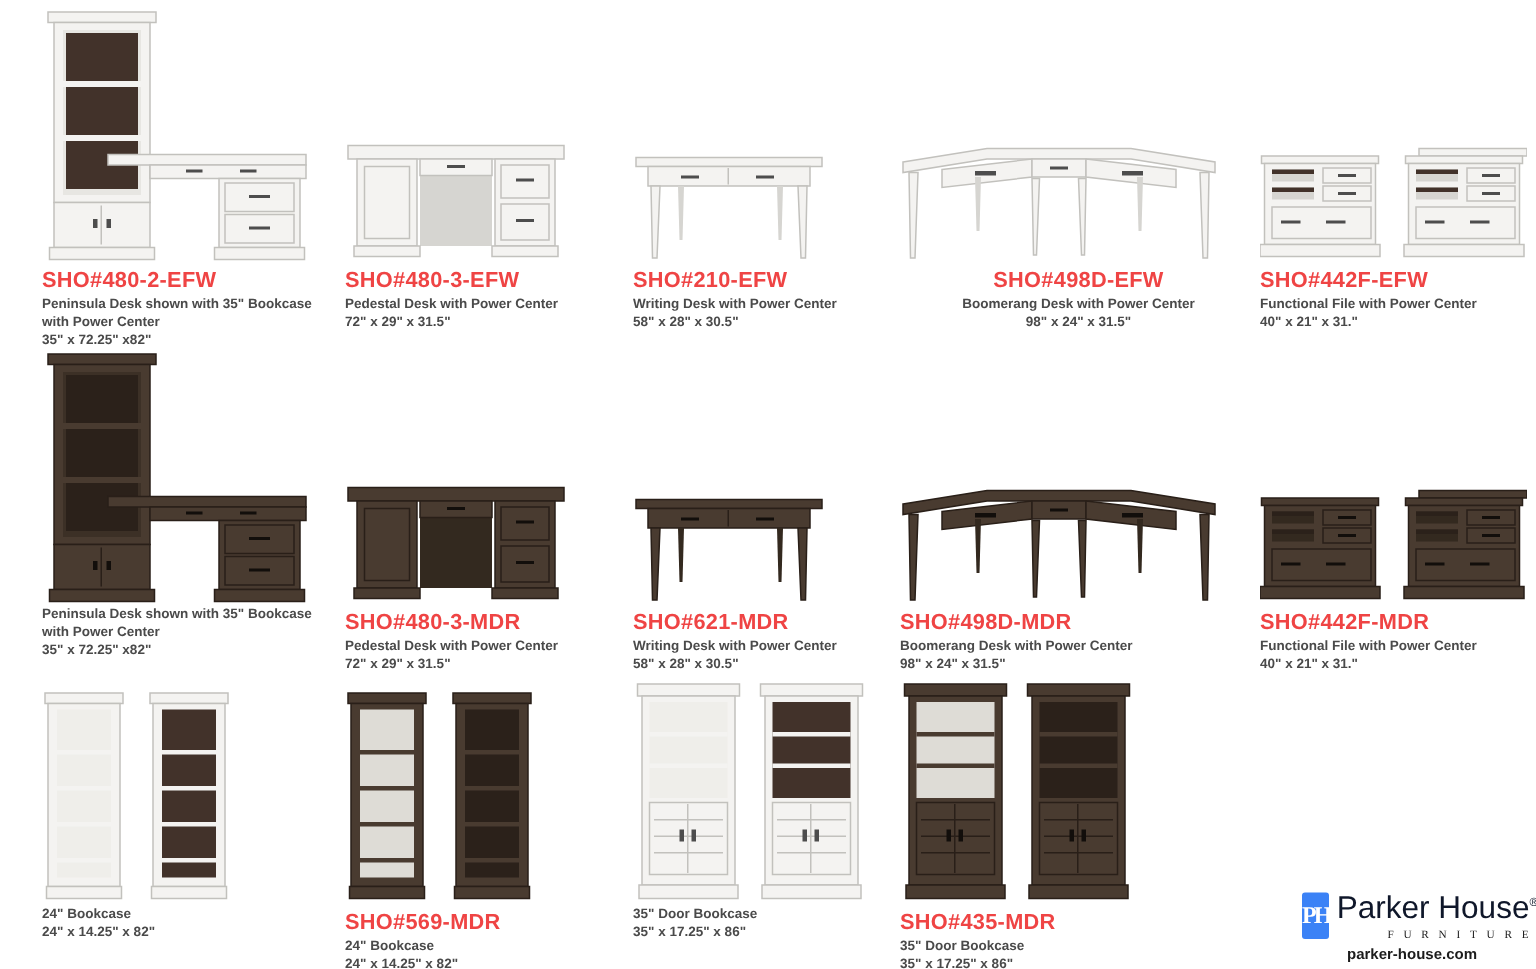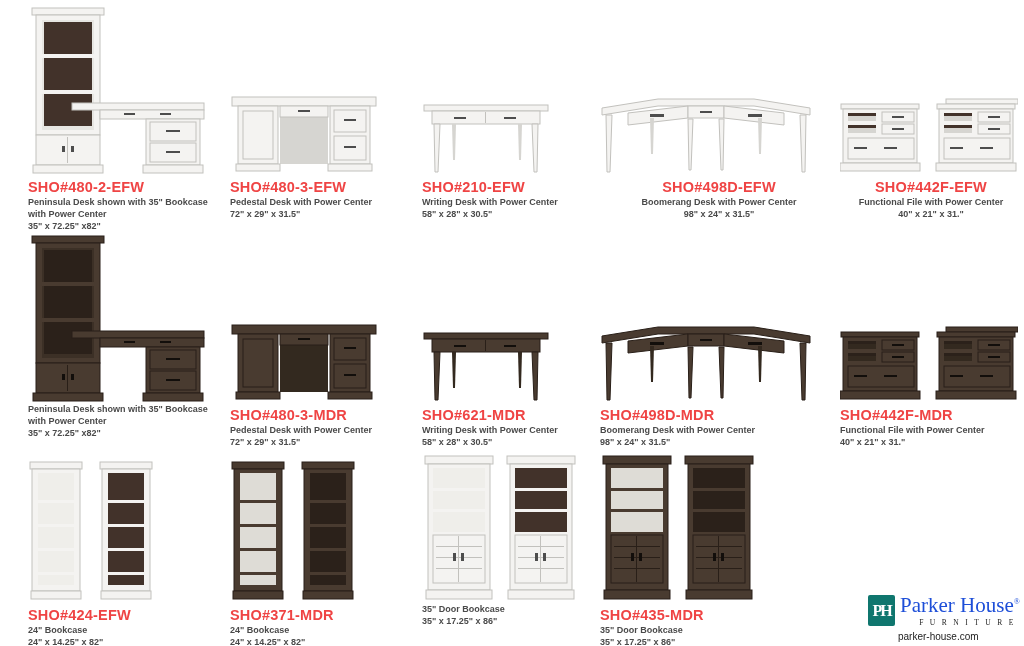--- a/index.html
+++ b/index.html
@@ -6,30 +6,30 @@
   body{width:1024px;height:646px;position:relative;overflow:hidden;
        font-family:"Liberation Sans",sans-serif;color:#424242;}
   .cell{position:absolute;}
   .artbox{display:flex;align-items:flex-end;}
   .art svg{display:block;}
   .code{font-size:14.5px;font-weight:700;color:#ef4444;margin-top:5px;letter-spacing:.2px;}
   .desc,.dims{font-size:9px;font-weight:700;color:#4a4a4a;line-height:1.35;}
   .desc{margin-top:1px;}
   .brand{position:absolute;left:868px;top:595px;width:152px;}
   .brand-row{display:flex;align-items:flex-start;}
-  .monogram{width:27px;height:31px;background:#0f766e;color:#fff;
+  .monogram{width:27px;height:31px;background:#3b82f6;color:#fff;
             font-family:"Liberation Serif",serif;font-size:16px;font-weight:700;
             display:flex;align-items:center;justify-content:center;letter-spacing:-2px;
             border-radius:2px;margin-right:5px;}
-  .brand-name{font-family:Liberation Serif, serif;font-size:21px;color:#1d4ed8;
+  .brand-name{font-family:Liberation Sans, sans-serif;font-size:21px;color:#0f172a;
               line-height:1;white-space:nowrap;}
   .brand-reg{font-size:8px;vertical-align:super;}
   .brand-sub{font-family:"Liberation Serif",serif;font-size:7.5px;color:#1c1c1c;
              letter-spacing:6.5px;margin-top:2px;text-align:right;}
-  .brand-site{font-size:10px;font-weight:400;color:#1c1c1c;margin-top:4px;margin-left:30px;}
+  .brand-site{font-size:10px;font-weight:700;color:#1c1c1c;margin-top:4px;margin-left:30px;}
 </style>
 </head>
 <body>
 
 <div class="cell" style="left:28px;top:4px;width:196px;">
   <div class="artbox" style="height:170px;">
       <div class="art">
         <svg width="178" height="168" viewBox="0 0 178 168">
           <rect x="4" y="2" width="72" height="7" fill="#f4f3f1" stroke="#c2c1bd" stroke-width="1"></rect>
           <rect x="8" y="9" width="64" height="120" fill="#f4f3f1" stroke="#c2c1bd" stroke-width="1"></rect>
@@ -122,21 +122,21 @@
           <polygon points="200,19 206,19 205,76 202,76" fill="#f4f3f1" stroke="#c2c1bd" stroke-width="1"></polygon>
           <polygon points="88,23 93,23 91,74 89,74" fill="#f4f3f1" stroke="#c2c1bd" stroke-width="1"></polygon>
           <polygon points="119,23 124,23 123,74 121,74" fill="#f4f3f1" stroke="#c2c1bd" stroke-width="1"></polygon>
         </svg>
       </div>
     </div>
   <div class="code">SHO#498D-EFW</div>
   <div class="desc">Boomerang Desk with Power Center</div>
   <div class="dims">98" x 24" x 31.5"</div>
 </div>
-<div class="cell" style="left:840px;top:4px;width:182px;text-align:center;">
+<div class="cell" style="left:840px;top:4px;width:182px;">
   <div class="artbox" style="height:170px;">
       <div class="art">
         <svg width="178" height="76" viewBox="0 0 178 76">
           <rect x="1" y="6" width="78" height="5" fill="#f4f3f1" stroke="#c2c1bd" stroke-width="1"></rect>
           <rect x="3" y="11" width="74" height="54" fill="#f4f3f1" stroke="#c2c1bd" stroke-width="1"></rect>
           <rect x="8" y="15" width="28" height="8" fill="#d6d5d1"></rect>
           <rect x="8" y="15" width="28" height="3" fill="#42322a"></rect>
           <rect x="8" y="27" width="28" height="8" fill="#d6d5d1"></rect>
           <rect x="8" y="27" width="28" height="3" fill="#42322a"></rect>
           <rect x="42" y="14" width="32" height="10" fill="#f4f3f1" stroke="#c2c1bd" stroke-width="1"></rect>
@@ -330,21 +330,20 @@
           <rect x="74" y="9" width="48" height="122" fill="#f4f3f1" stroke="#c2c1bd" stroke-width="1"></rect>
           <rect x="80" y="13" width="36" height="112" fill="#42322a"></rect>
           <rect x="80" y="40" width="36" height="3" fill="#f4f3f1"></rect>
           <rect x="80" y="64" width="36" height="3" fill="#f4f3f1"></rect>
           <rect x="80" y="88" width="36" height="3" fill="#f4f3f1"></rect>
           <rect x="80" y="112" width="36" height="3" fill="#f4f3f1"></rect>
           <rect x="73" y="131" width="50" height="8" fill="#f4f3f1" stroke="#c2c1bd" stroke-width="1"></rect>
         </svg>
       </div>
     </div>
-  <div class="code">SHO#424-EFW</div>
   <div class="desc">24" Bookcase</div>
   <div class="dims">24" x 14.25" x 82"</div>
 </div>
 <div class="cell" style="left:230px;top:458px;width:190px;">
   <div class="artbox" style="height:144px;">
       <div class="art">
         <svg width="128" height="142" viewBox="0 0 128 142">
           <rect x="2" y="2" width="52" height="7" fill="#493b30" stroke="#291f18" stroke-width="1"></rect>
           <rect x="4" y="9" width="48" height="122" fill="#493b30" stroke="#291f18" stroke-width="1"></rect>
           <rect x="10" y="13" width="36" height="112" fill="#dedcd6"></rect>
@@ -357,21 +356,21 @@
           <rect x="74" y="9" width="48" height="122" fill="#493b30" stroke="#291f18" stroke-width="1"></rect>
           <rect x="80" y="13" width="36" height="112" fill="#2b211a"></rect>
           <rect x="80" y="40" width="36" height="3" fill="#493b30"></rect>
           <rect x="80" y="64" width="36" height="3" fill="#493b30"></rect>
           <rect x="80" y="88" width="36" height="3" fill="#493b30"></rect>
           <rect x="80" y="112" width="36" height="3" fill="#493b30"></rect>
           <rect x="73" y="131" width="50" height="8" fill="#493b30" stroke="#291f18" stroke-width="1"></rect>
         </svg>
       </div>
     </div>
-  <div class="code">SHO#371-MDR</div>
+  <div class="code">SHO#569-MDR</div>
   <div class="desc">24" Bookcase</div>
   <div class="dims">24" x 14.25" x 82"</div>
 </div>
 <div class="cell" style="left:422px;top:458px;width:176px;">
   <div class="artbox" style="height:144px;">
       <div class="art">
         <svg width="154" height="148" viewBox="0 0 154 148">
           <rect x="3" y="2" width="68" height="8" fill="#f4f3f1" stroke="#c2c1bd" stroke-width="1"></rect>
           <rect x="6" y="10" width="62" height="126" fill="#f4f3f1" stroke="#c2c1bd" stroke-width="1"></rect>
           <rect x="11" y="14" width="52" height="64" fill="#efeeea"></rect>

